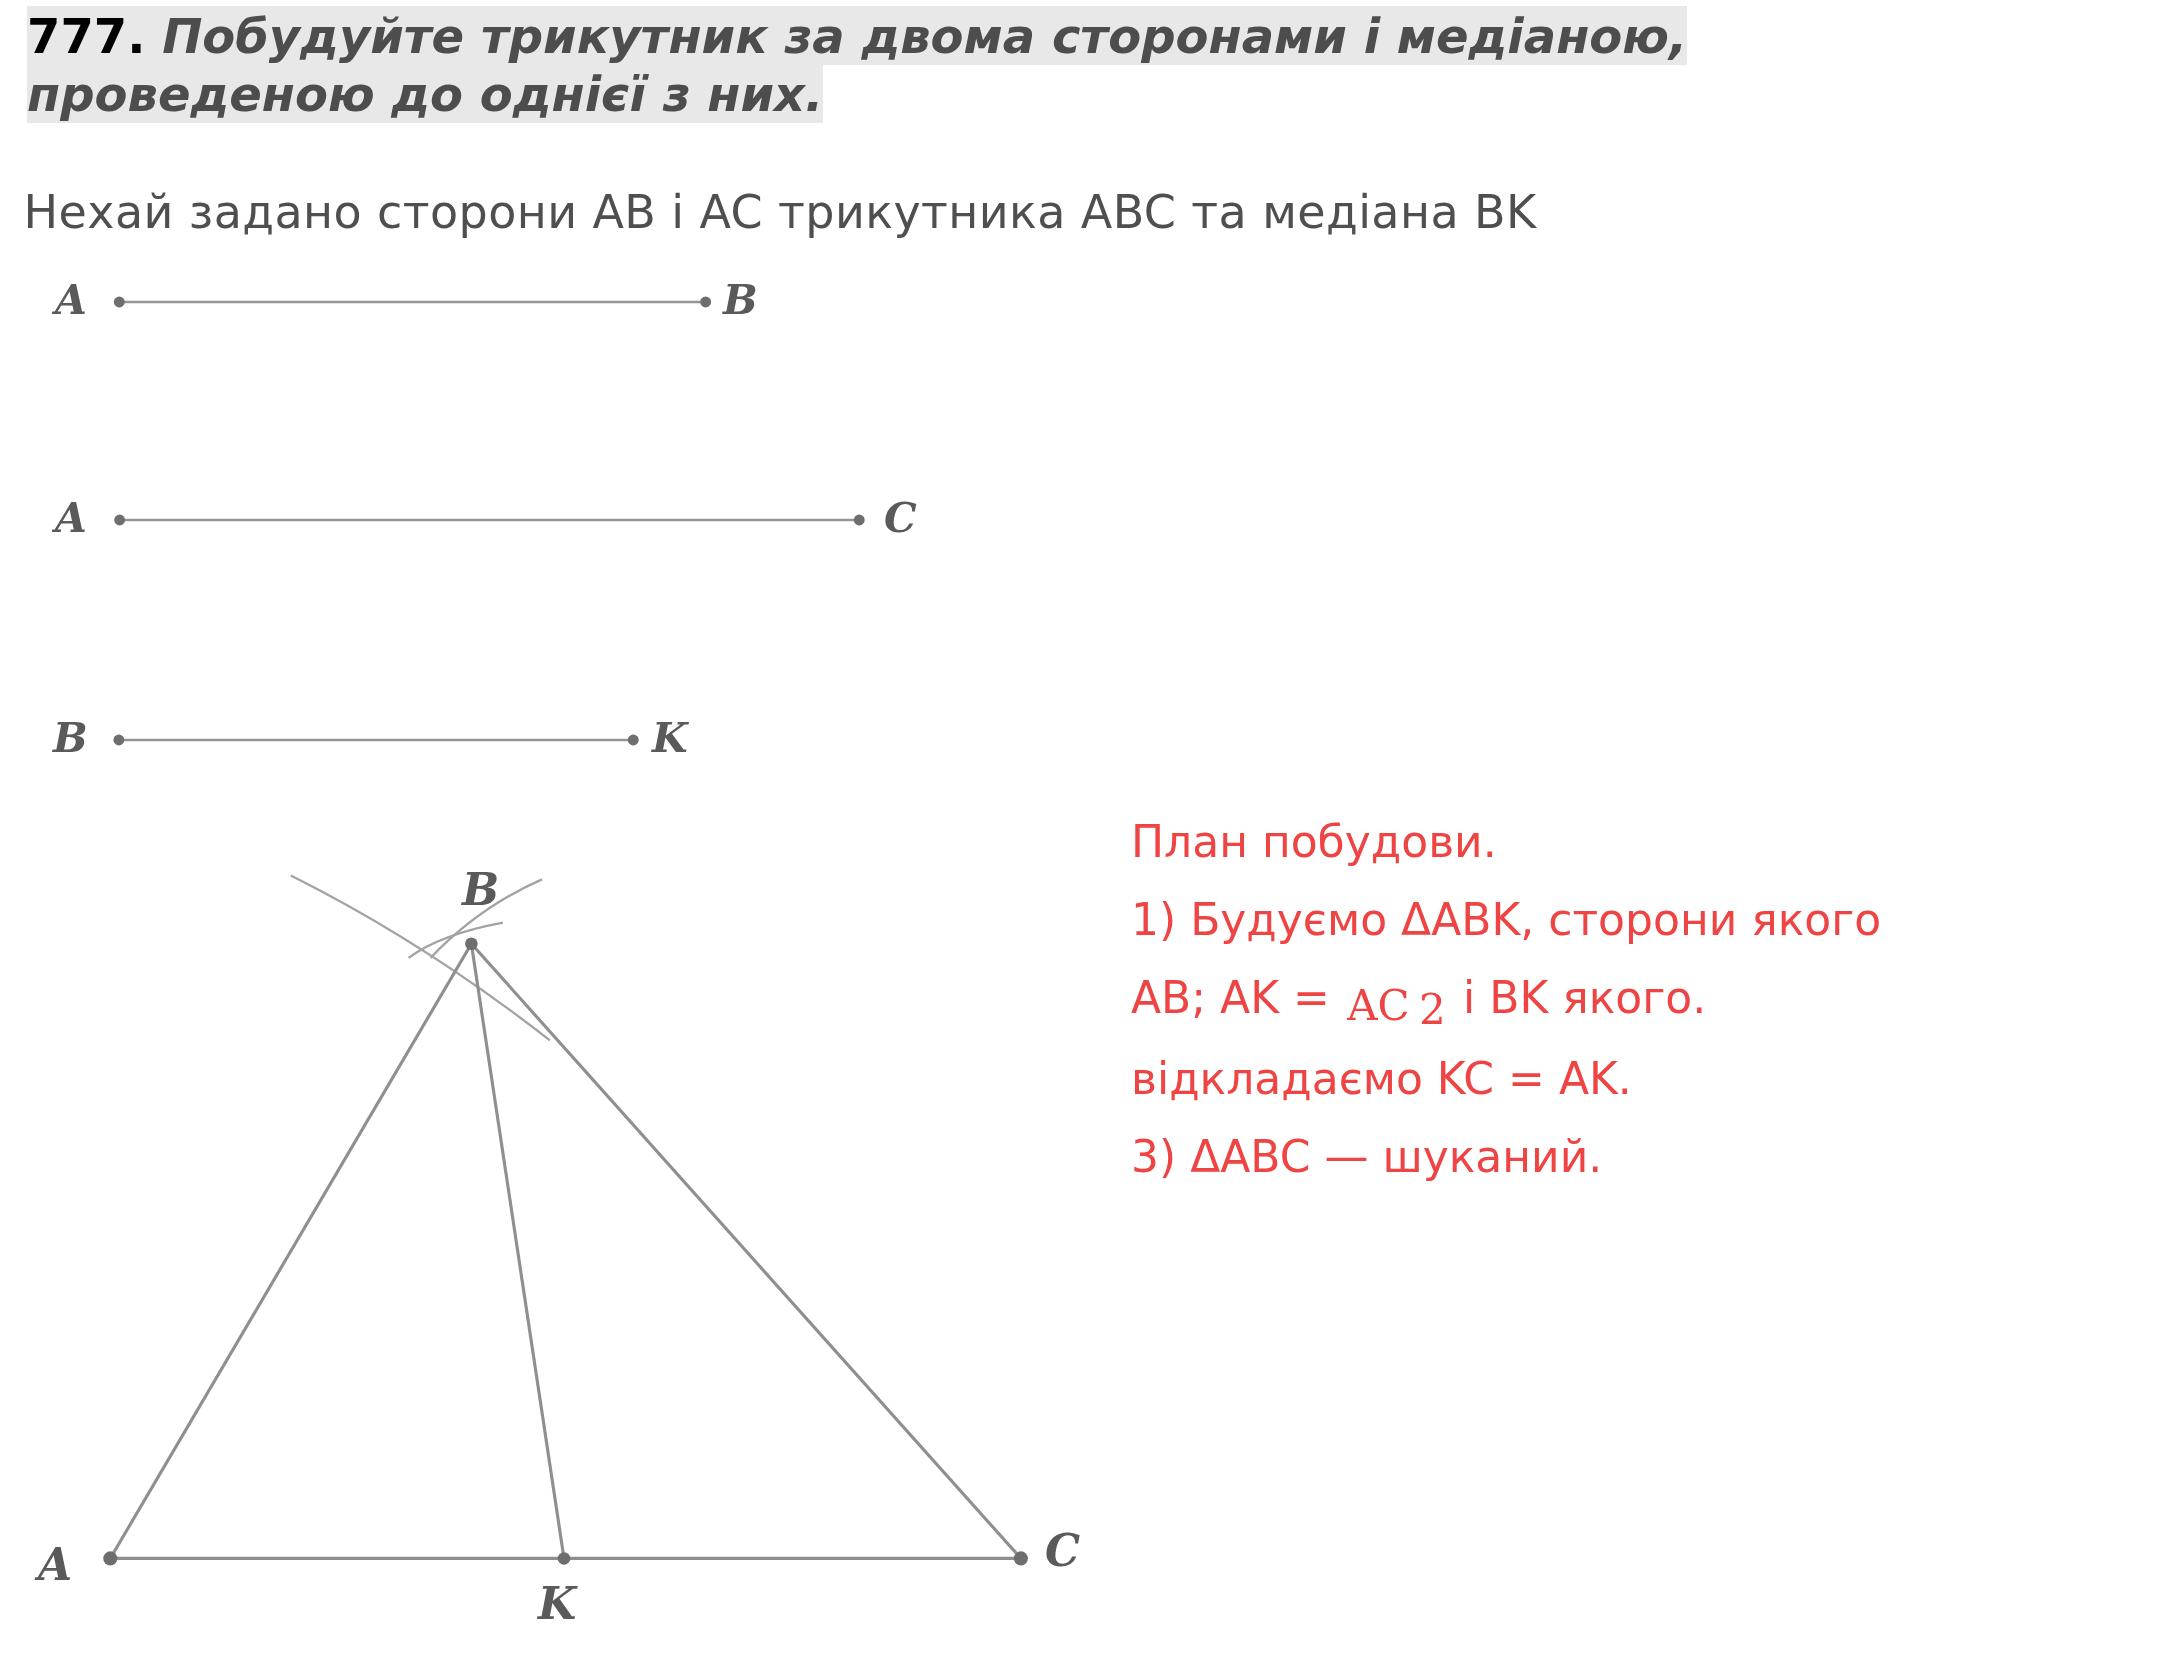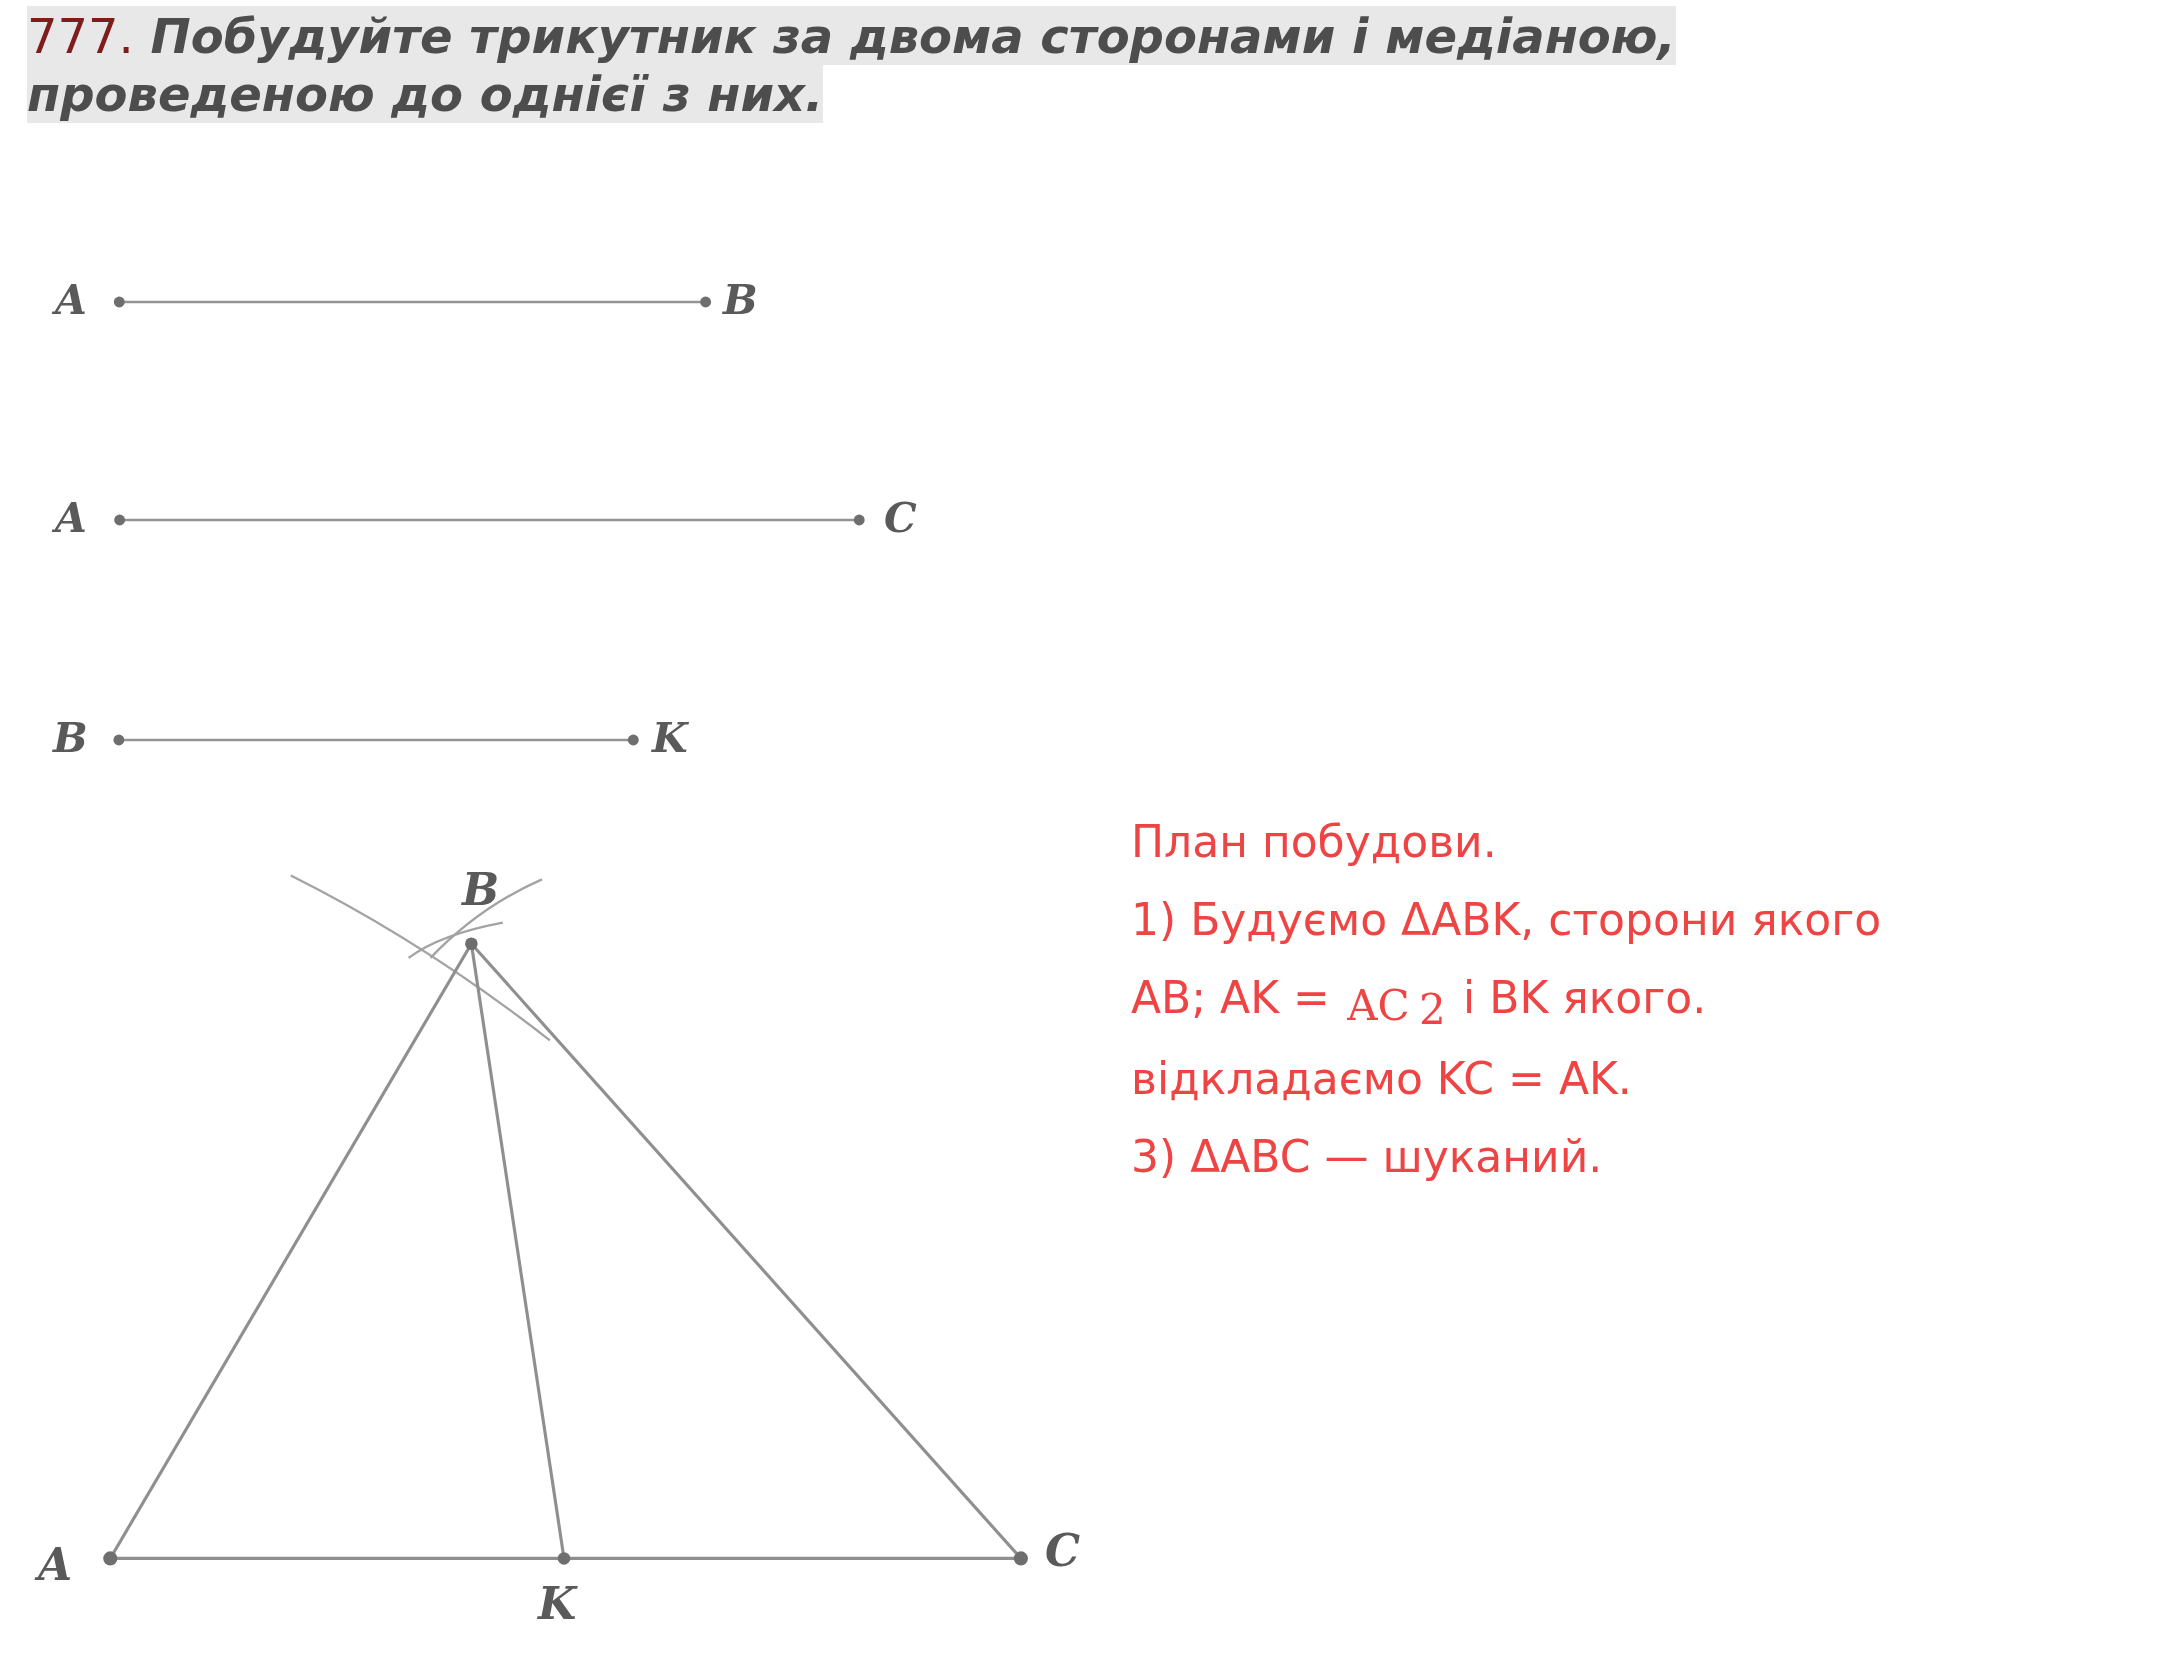--- a/index.html
+++ b/index.html
@@ -36,23 +36,23 @@
     font-size: 48px;
     line-height: 1.22;
     color: #4d4d4d;
     white-space: nowrap;
   }
   .head-line span.hl {
     background: #e8e8e8;
     padding: 1.6px 0;
   }
   .num {
-    font-weight: normal;
+    font-weight: bold;
     font-style: normal;
-    color: #7f1d1d;
+    color: #000000;
     text-align: center;
   }
 
   .intro {
     position: absolute;
     left: 23.6px;
     top: 185px;
     font-family: "DejaVu Sans", sans-serif;
     font-size: 46px;
     color: #4f4f4f;
@@ -141,20 +141,21 @@
   <div class="problem-head">
     <div class="head-line">
       <span class="hl"><span class="num">777.</span>
       <span>Побудуйте трикутник за двома сторонами і медіаною,</span></span>
     </div>
     <div class="head-line">
       <span class="hl">проведеною до однієї з них.</span>
     </div>
   </div>
 
+  <div class="intro">Нехай задано сторони AB і AC трикутника ABC та медіана BK</div>
 
   <div class="seg" style="left:0;top:259px;width:864px;height:86px;">
     <div class="seg-label" style="left:55px;top:17.3px;">A</div>
     <div class="seg-label" style="left:723px;top:17.3px;">B</div>
     <svg width="864" height="86" viewBox="0 0 1100 110">
       <line x1="150" y1="55" x2="900" y2="55" stroke="#949494" stroke-width="3"></line>
       <circle cx="150" cy="55" r="7" fill="#6e6e6e"></circle>
       <circle cx="900" cy="55" r="7" fill="#6e6e6e"></circle>
     </svg>
   </div>

